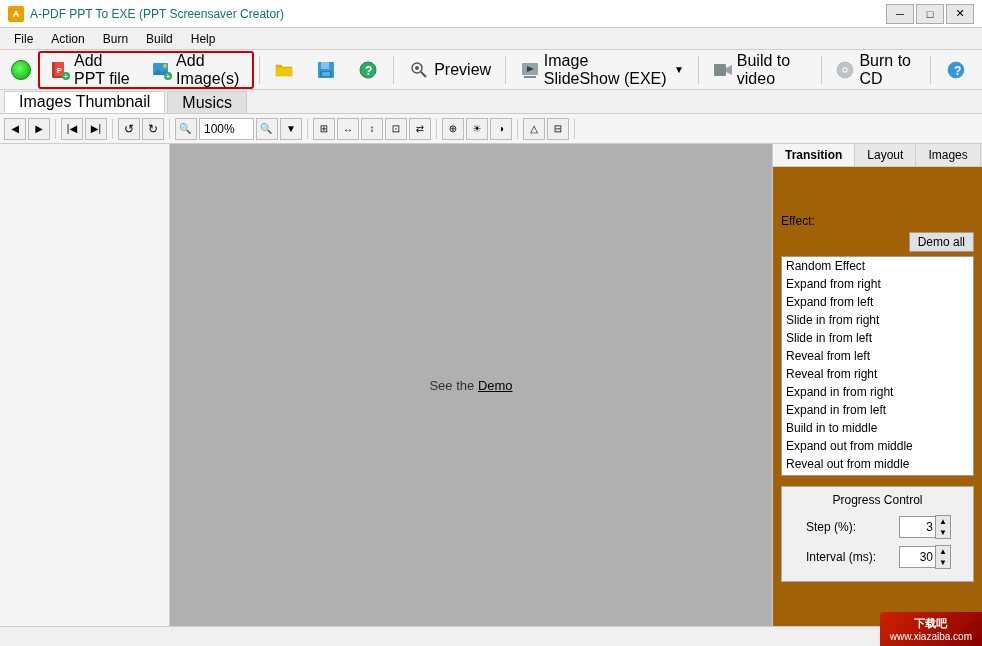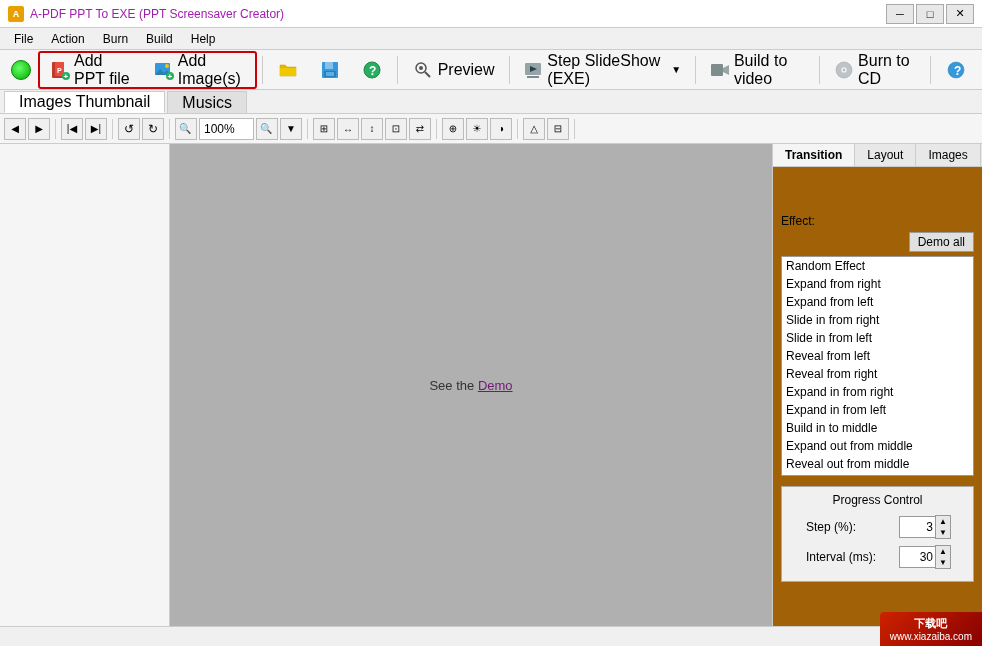--- a/index.html
+++ b/index.html
@@ -10,21 +10,21 @@
       background: #fff;
       border-bottom: 1px solid #ccc;
       display: flex;
       align-items: center;
       justify-content: space-between;
       padding: 4px 8px;
       height: 28px;
     }
     .titlebar-left { display: flex; align-items: center; gap: 6px; }
     .titlebar-icon { width: 16px; height: 16px; background: #e8a000; border-radius: 2px; font-size: 9px; display: flex; align-items: center; justify-content: center; color: white; font-weight: bold; }
-    .titlebar-title { font-size: 12px; color: #a21caf; }
+    .titlebar-title { font-size: 12px; color: #0f766e; }
     .titlebar-controls { display: flex; gap: 2px; }
     .titlebar-btn { width: 28px; height: 20px; border: 1px solid #aaa; background: #e8e8e8; display: flex; align-items: center; justify-content: center; cursor: pointer; font-size: 11px; }
 
     
     .menubar {
       background: #f0f0f0;
       border-bottom: 1px solid #ccc;
       display: flex;
       align-items: center;
       padding: 2px 6px;
@@ -141,21 +141,21 @@
     .canvas-area {
       background: #b0b0b0;
       width: 100%;
       height: 100%;
       display: flex;
       align-items: center;
       justify-content: center;
       font-size: 13px;
       color: #333;
     }
-    .demo-link { color: #701a75; text-decoration: underline; cursor: pointer; }
+    .demo-link { color: #000000; text-decoration: underline; cursor: pointer; }
 
     
     .right-panel {
       width: 210px;
       min-width: 210px;
       background: #a16207;
       border-left: 1px solid #ccc;
       display: flex;
       flex-direction: column;
     }
@@ -367,21 +367,21 @@
   <div class="toolbar-separator"></div>
 
   <div class="toolbar-btn">
     <div class="toolbar-icon">
       <svg width="20" height="20" viewBox="0 0 20 20">
         <rect x="2" y="3" width="16" height="12" fill="#95a5a6" rx="1"></rect>
         <polygon points="7,6 7,12 14,9" fill="#2c3e50"></polygon>
         <rect x="4" y="16" width="12" height="2" fill="#7f8c8d"></rect>
       </svg>
     </div>
-    <span class="btn-label">Step SlideShow (EXE)</span>
+    <span class="btn-label">Image SlideShow (EXE)</span>
     <span style="margin-left:2px;font-size:10px;">▼</span>
   </div>
 
   <div class="toolbar-separator"></div>
 
   <div class="toolbar-btn">
     <div class="toolbar-icon">
       <svg width="20" height="20" viewBox="0 0 20 20">
         <rect x="1" y="4" width="12" height="12" fill="#7f8c8d" rx="1"></rect>
         <polygon points="13,8 19,5 19,15 13,12" fill="#95a5a6"></polygon>

